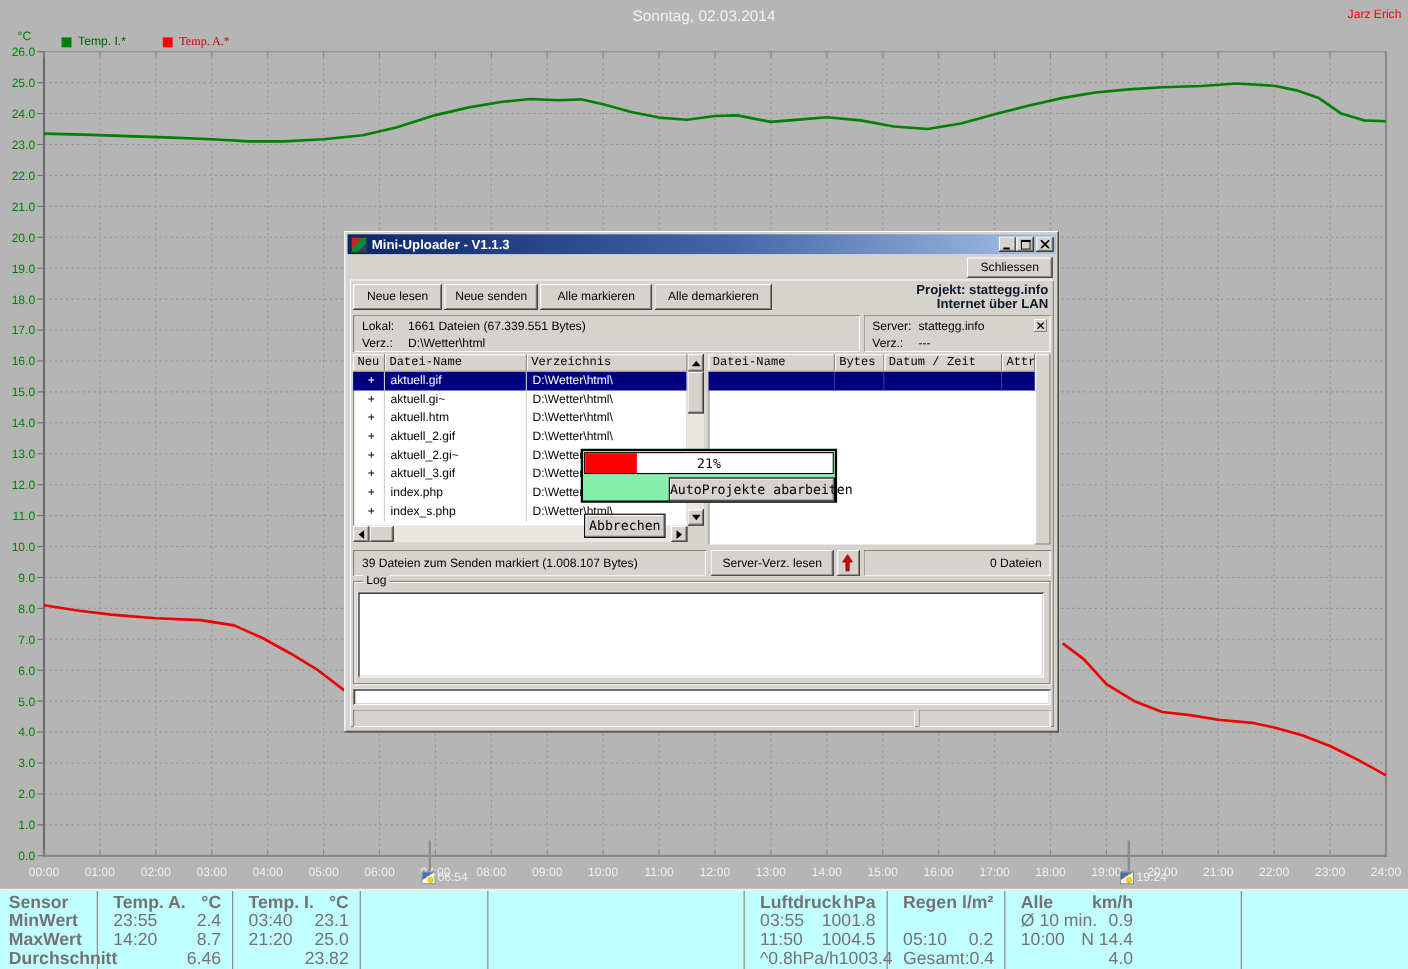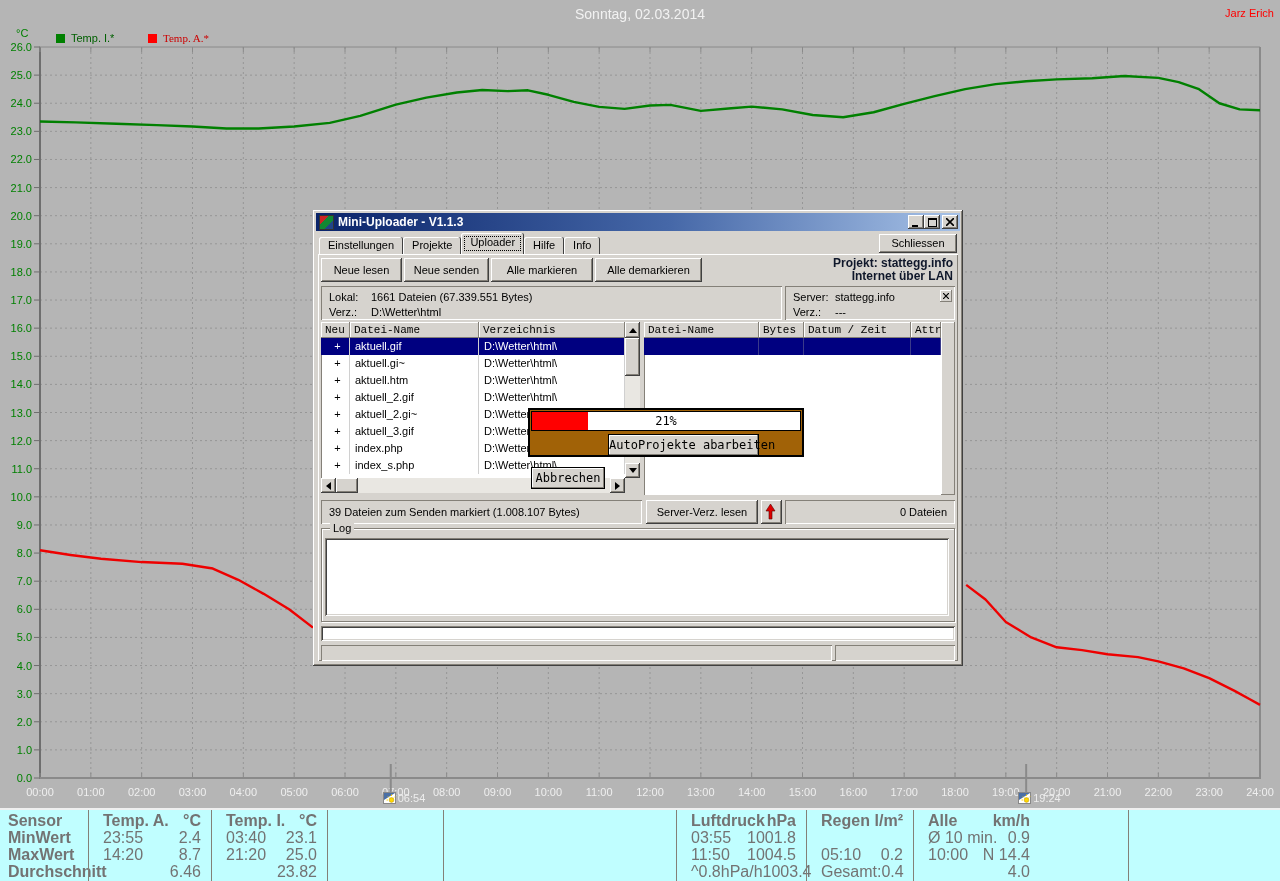--- a/index.html
+++ b/index.html
@@ -61,21 +61,21 @@
   .scr-btn { display:flex; align-items:center; justify-content:center; }
   .tri-up    { width:0; height:0; border-left:4px solid transparent; border-right:4px solid transparent; border-bottom:5px solid #000; }
   .tri-down  { width:0; height:0; border-left:4px solid transparent; border-right:4px solid transparent; border-top:5px solid #000; }
   .tri-left  { width:0; height:0; border-top:4px solid transparent; border-bottom:4px solid transparent; border-right:5px solid #000; }
   .tri-right { width:0; height:0; border-top:4px solid transparent; border-bottom:4px solid transparent; border-left:5px solid #000; }
   .fbody { background:#fff; overflow:hidden; box-shadow: inset 1px 0 0 #848078; }
   .frow { display:flex; height:17px; line-height:17px; }
   .frow .c { overflow:hidden; white-space:nowrap; padding-left:5px; box-sizing:border-box;
              border-right:1px solid #d0d0d0; }
   .frow.sel { background:#000080; color:#fff; }
-  #popup { left:210px; top:154px; width:276px; height:49px; background:#a16207;
+  #popup { left:210px; top:154px; width:233px; height:49px; background:#86efac;
            border:2px solid #000; z-index:30; padding:1px; box-sizing:border-box; }
   #pbar { position:relative; height:20px; background:#fff; border:1px solid #000; box-sizing:border-box; }
   #pfill { position:absolute; left:0; top:0; bottom:0; background:#ff0000; }
   #plabel { position:absolute; left:0; right:0; top:0; bottom:0; text-align:center;
             line-height:18px; font-size:12px; font-family:"DejaVu Sans Mono", monospace; }
   .pop-btn { position:absolute; top:24px; height:22px; background:#d6d3ce; border:1px solid #000;
              box-shadow: inset -1px -1px 0 #848078, inset 1px 1px 0 #fff;
              font-family:"DejaVu Sans Mono", monospace; font-size:12px; text-align:center;
              line-height:20px; box-sizing:border-box; white-space:nowrap; }
   .status-cell { top:246px; height:24px; line-height:24px; white-space:nowrap; }
@@ -347,27 +347,20 @@
             </svg>
         </span>
         <span class="wbtn r-out close">
           <svg width="8" height="8">
               <path d="M0 0 L8 8 M8 0 L0 8" stroke="#000" stroke-width="1.6"></path>
             </svg>
         </span>
       </span>
     </div>
 
-    <div id="tabs-row">
-        <div class="tab">Einstellungen</div>
-        <div class="tab">Projekte</div>
-        <div class="tab active">Uploader</div>
-        <div class="tab">Hilfe</div>
-        <div class="tab">Info</div>
-      </div>
     <div id="schliessen-btn" class="r-out">Schliessen</div>
 
     <div id="content">
 
       <div id="toolbar"></div>
       <div id="project-info">
         <div>Projekt: stattegg.info</div>
         <div>Internet über LAN</div>
       </div>
 

